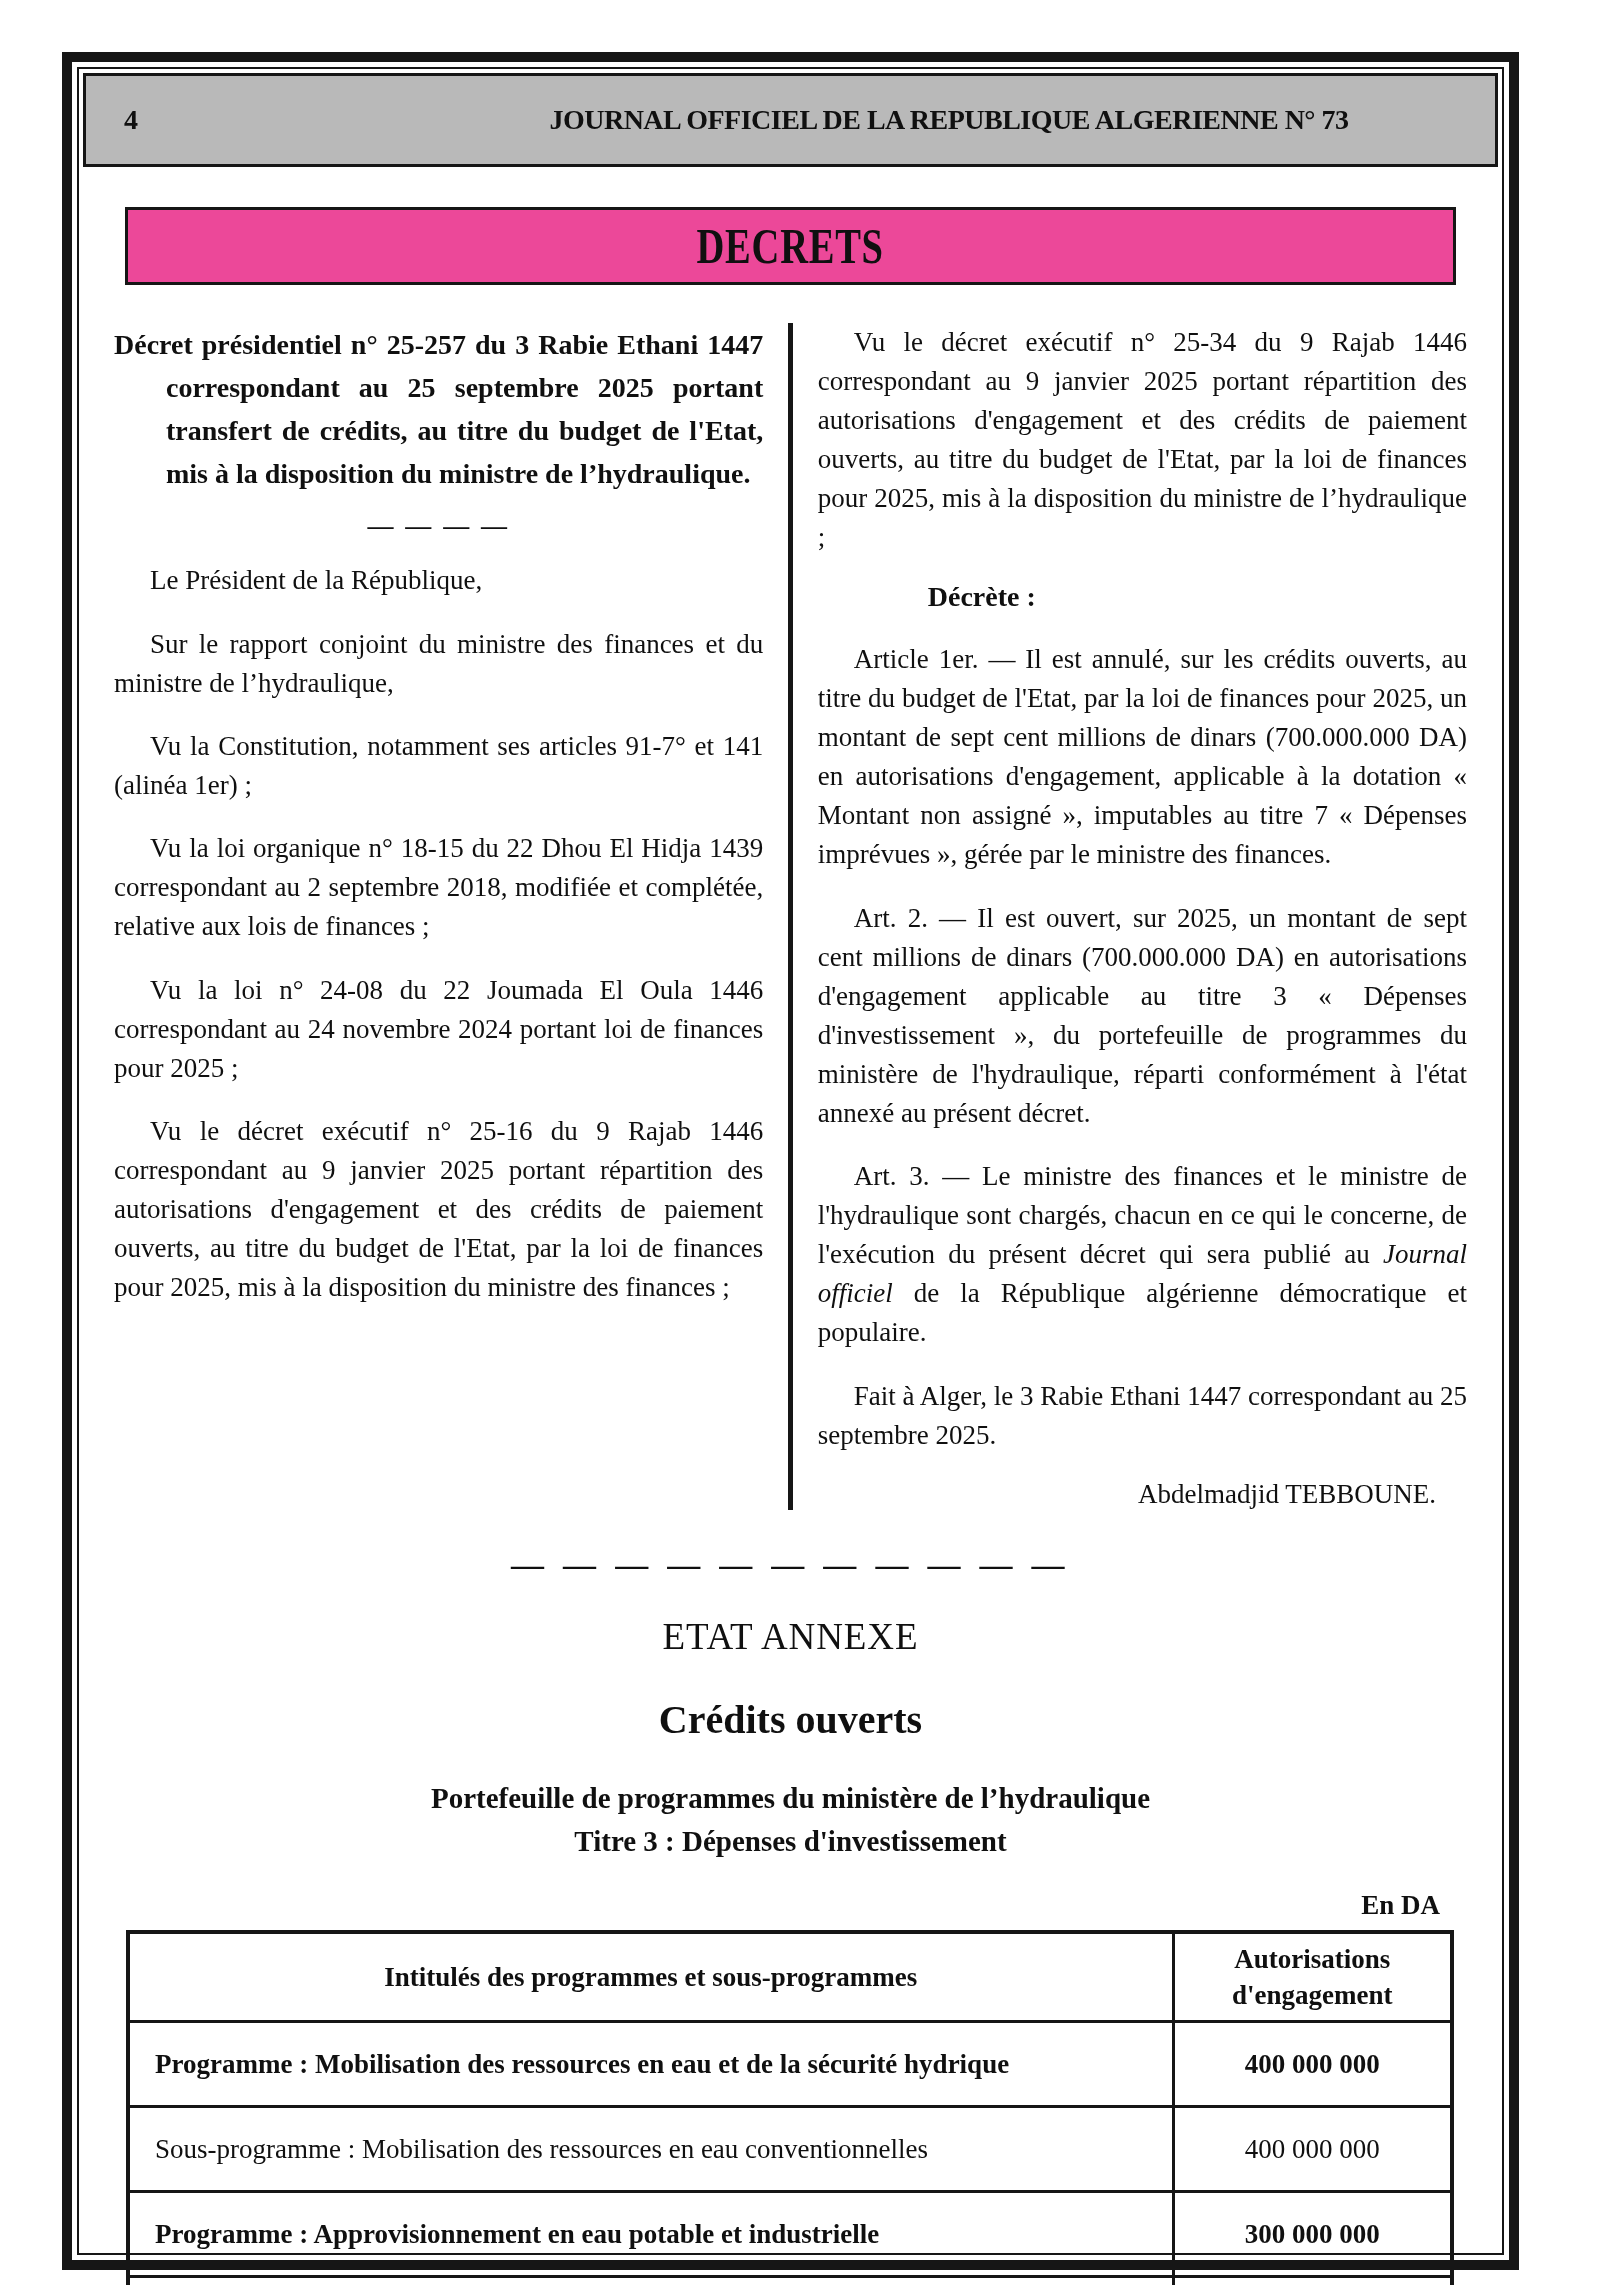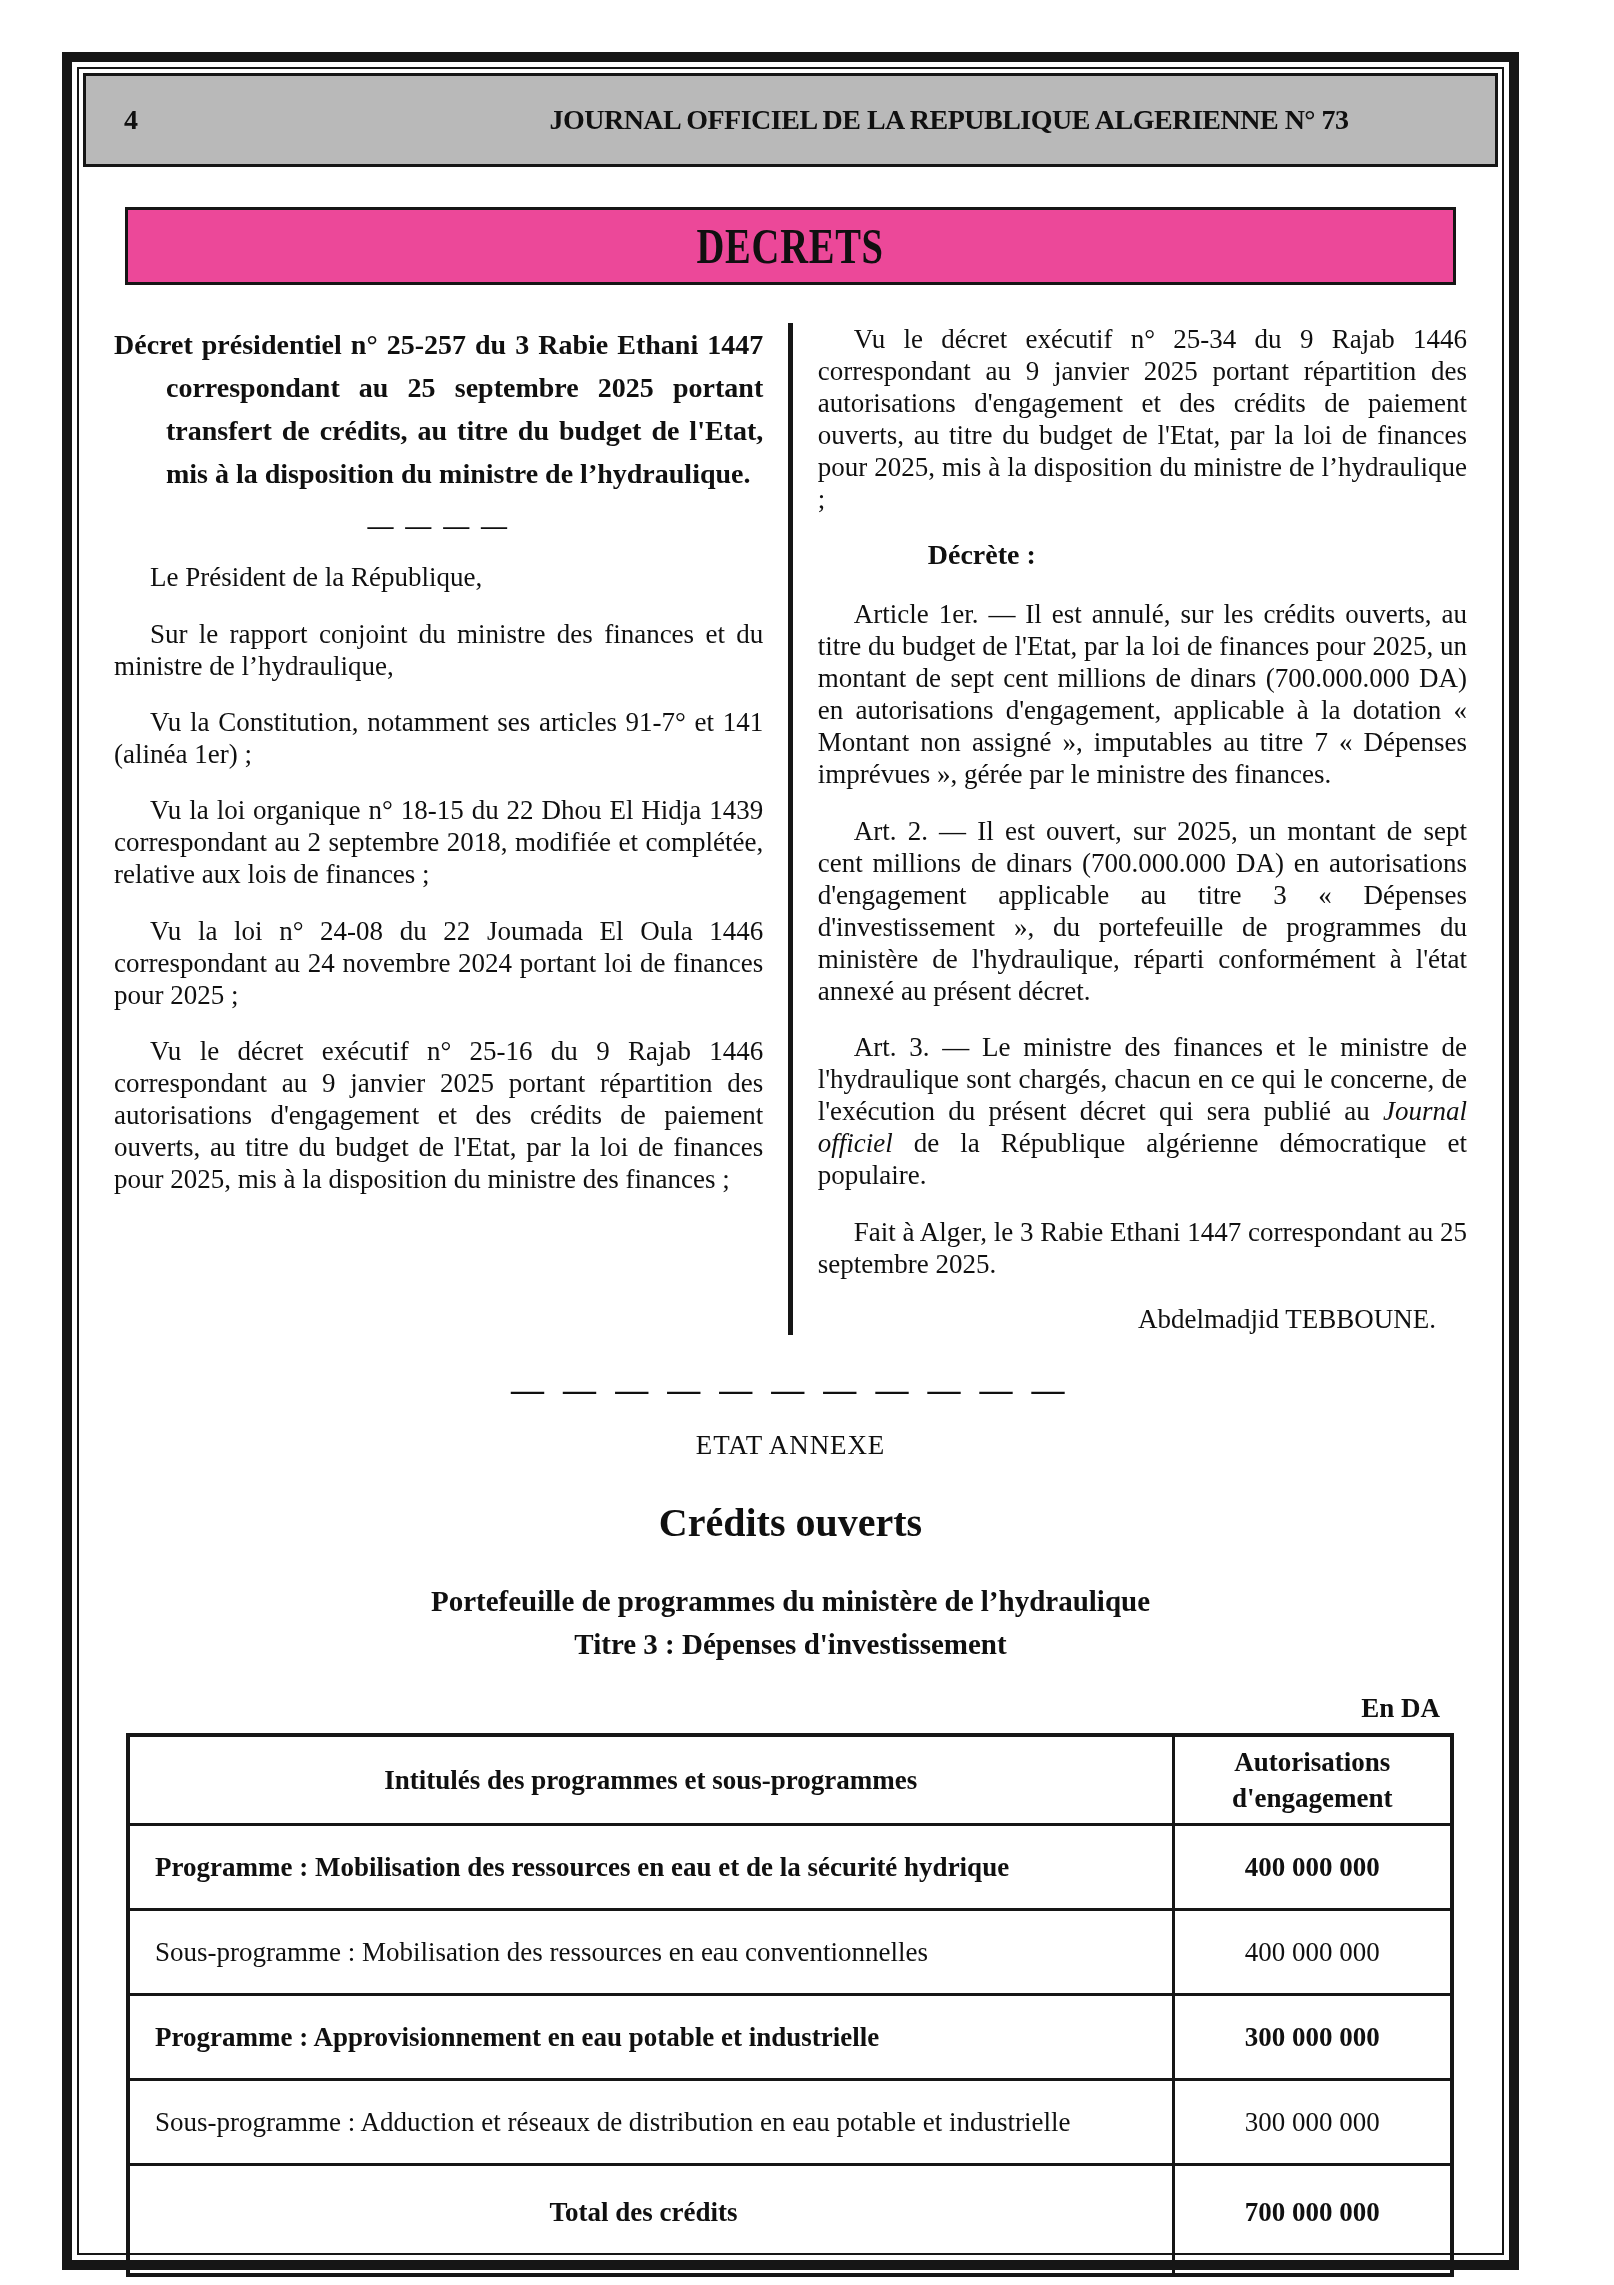--- a/index.html
+++ b/index.html
@@ -36,28 +36,28 @@
   
   .columns{display:flex;margin:38px 31px 0;}
   .col-left{flex:1;padding-right:25px;min-width:0;}
   .col-divider{width:4.5px;background:#161616;}
   .col-right{flex:1;padding-left:25px;min-width:0;}
   .doc-title{
     font-weight:bold;font-size:28px;line-height:43px;text-align:justify;
     padding-left:52px;text-indent:-52px;margin:0;
   }
   .title-sep{text-align:center;font-weight:bold;font-size:26px;letter-spacing:2.7px;margin:16.3px 0 20px;}
-  p.body{font-size:27px;line-height:32px;text-align:justify;text-indent:36px;margin:0 0 24.4px;}
+  p.body{font-size:27px;line-height:39px;text-align:justify;text-indent:36px;margin:0 0 24.4px;}
   p.body:last-child{margin-bottom:11px;}
   .decrete{font-weight:bold;font-size:28px;padding-left:110px;margin:3.6px 0 27px;}
   .italic{font-style:italic;}
   .sig{font-size:27px;text-align:right;padding-right:31px;margin-top:14.5px;}
   
   .dash-sep{text-align:center;font-weight:bold;font-size:33px;letter-spacing:5.4px;margin-top:42px;line-height:27px;}
-  .etat-heading{text-align:center;font-size:27px;letter-spacing:0.9px;margin-top:26px;}
+  .etat-heading{text-align:center;font-size:37px;letter-spacing:0.9px;margin-top:36px;}
   .credits-heading{text-align:center;font-size:40px;font-weight:bold;margin-top:38px;}
   .portfolio-heading{text-align:center;font-size:29px;font-weight:bold;line-height:43px;margin-top:34px;}
   .en-da{text-align:right;font-weight:bold;font-size:27px;margin:27px 58px 9px 0;}
   
   table.credits-table{
     border-collapse:collapse;border:4.5px solid #161616;
     margin:0 43px;width:calc(100% - 87px);table-layout:fixed;
   }
   table.credits-table th,table.credits-table td{
     border:3.6px solid #161616;box-sizing:border-box;

